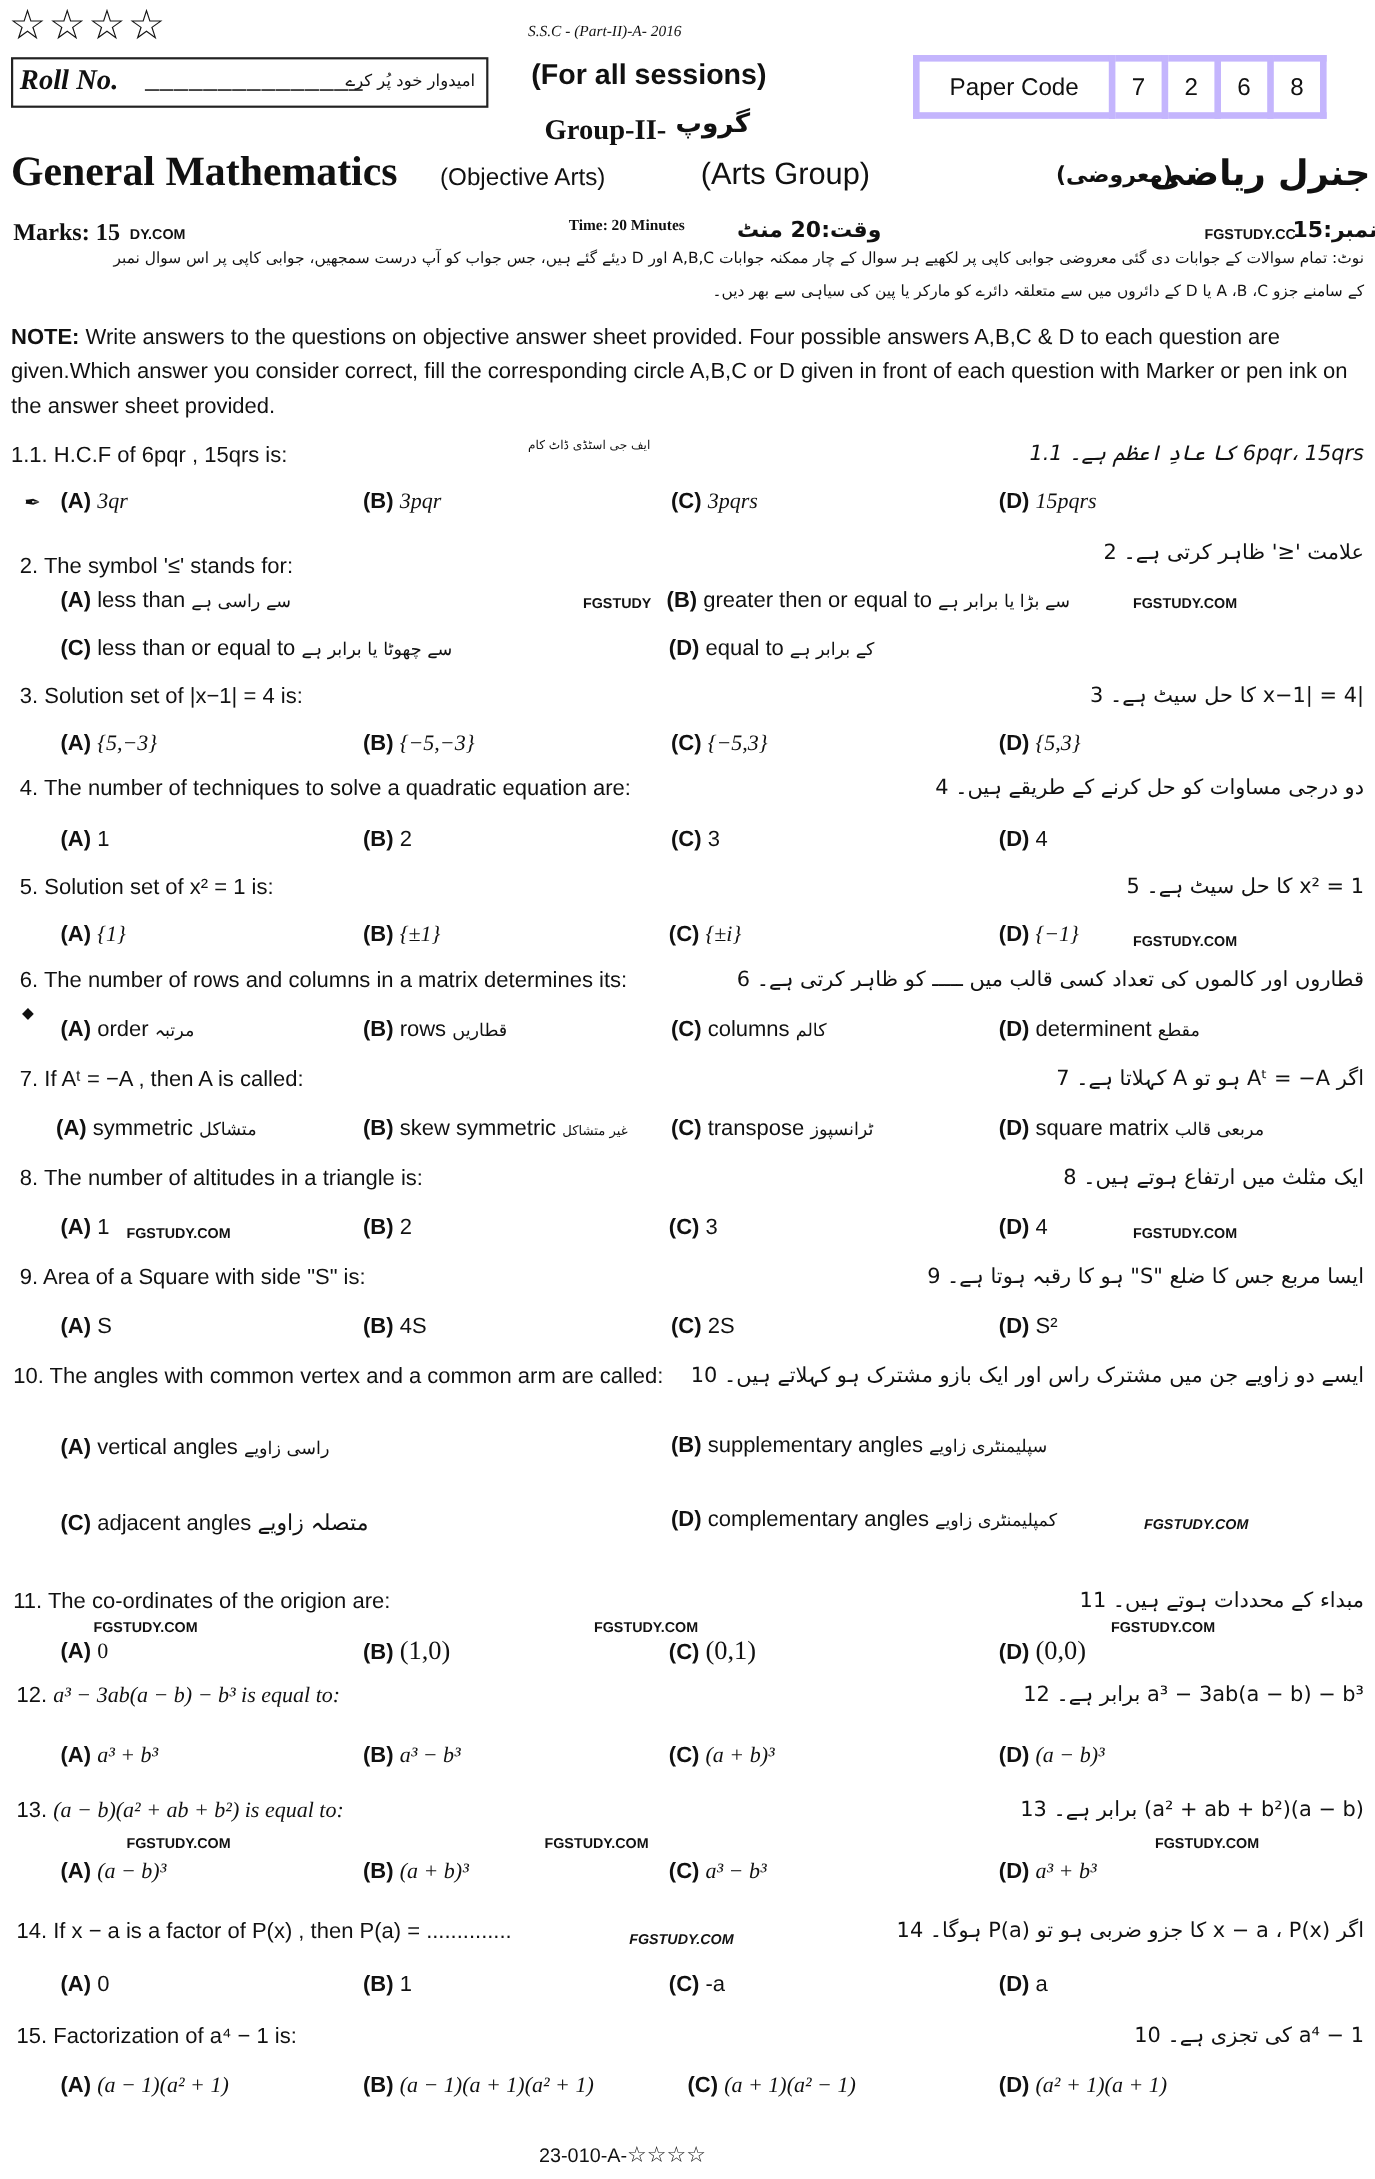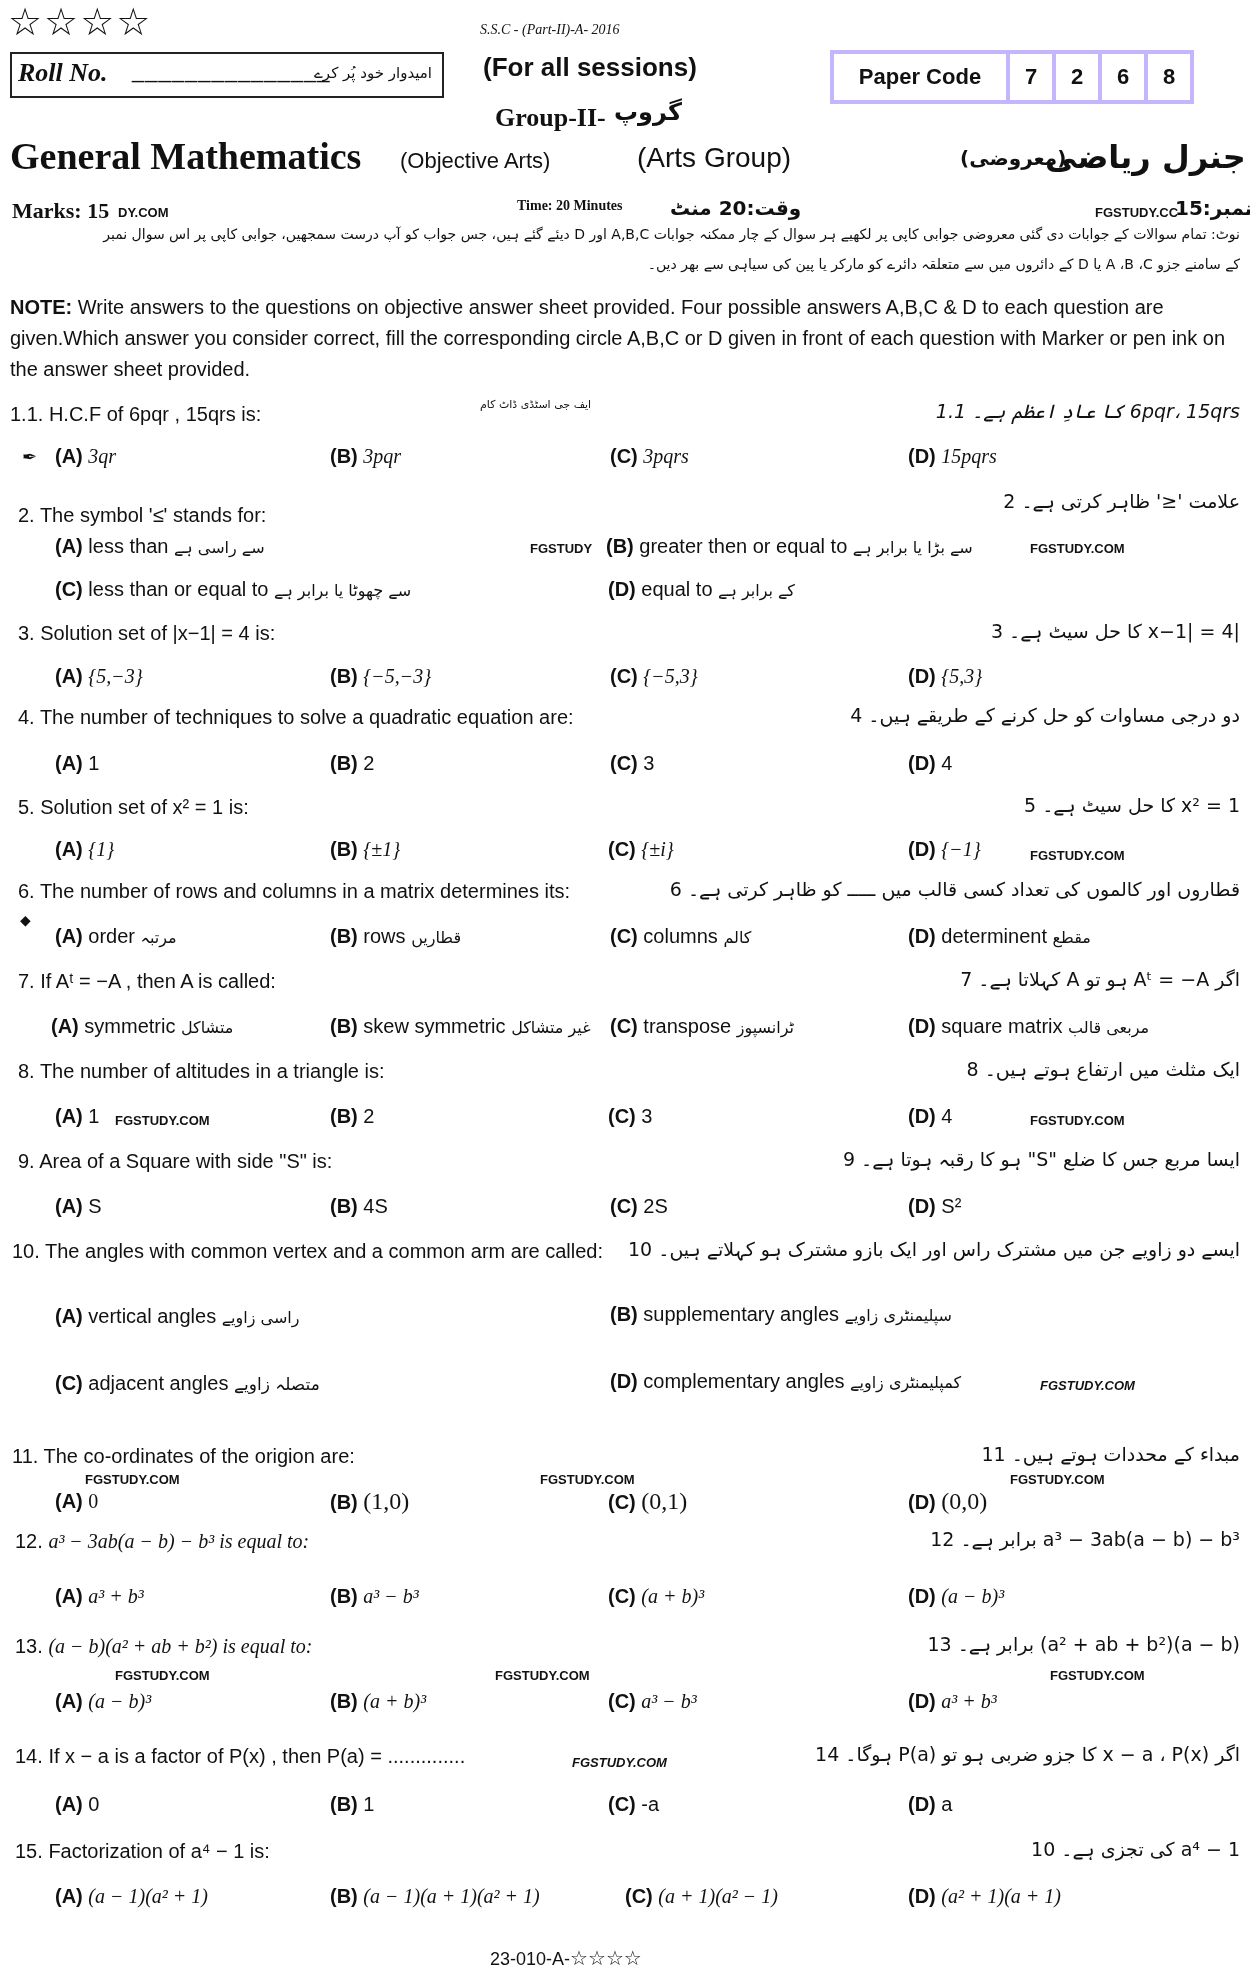--- a/index.html
+++ b/index.html
@@ -8,21 +8,21 @@
   .stars { font-size: 38px; letter-spacing: 2px; font-family: "DejaVu Sans", sans-serif; }
   .serif { font-family: "Liberation Serif", serif; }
   .math { font-family: "Liberation Serif", serif; font-style: italic; }
   .urdu { font-family: "DejaVu Sans", sans-serif; direction: rtl; font-size: 19px; }
   .wm { font-size: 13px; font-weight: bold; font-family: "Liberation Sans", sans-serif; }
   .rollbox { border: 2px solid #222; left: 10px; top: 52px; width: 430px; height: 42px; }
   .rollbox .lbl { position: absolute; left: 6px; top: 4px; font-family: "Liberation Serif", serif; font-style: italic; font-weight: bold; font-size: 26px; }
   .rollbox .line { position: absolute; left: 120px; top: 4px; font-size: 22px; letter-spacing: 1px; }
   .rollbox .ur { position: absolute; right: 10px; top: 10px; font-size: 15px; }
   table.pc { position: absolute; left: 830px; top: 50px; border-collapse: collapse; }
-  table.pc td { border: 4px solid #c4b5fd; height: 46px; text-align: center; font-size: 22px; font-weight: bold; padding: 0; }
+  table.pc td { border: 6px solid #c4b5fd; height: 46px; text-align: center; font-size: 22px; font-weight: normal; padding: 0; }
   .q { font-size: 20px; }
   .opt { font-size: 20px; }
   .opt b { font-weight: bold; }
   .note { font-size: 20px; line-height: 31px; width: 1220px; white-space: normal; }
 </style>
 </head>
 <body>
 
 <div class="abs stars" style="left:8px;top:0px;">☆☆☆☆</div>
 <div class="abs serif" style="left:480px;top:22px;font-size:14px;font-style:italic;">S.S.C - (Part-II)-A- 2016</div>
@@ -111,21 +111,21 @@
 <div class="abs urdu" style="right:10px;top:878px;">قطاروں اور کالموں کی تعداد کسی قالب میں ـــــ کو ظاہر کرتی ہے۔ 6</div>
 <div class="abs" style="left:20px;top:912px;font-size:14px;">◆</div>
 <div class="abs opt" style="left:55px;top:925px;"><b>(A)</b> <span>order</span> <span class="urdu" style="font-size:16px;">مرتبہ</span></div>
 <div class="abs opt" style="left:330px;top:925px;"><b>(B)</b> <span>rows</span> <span class="urdu" style="font-size:16px;">قطاریں</span></div>
 <div class="abs opt" style="left:610px;top:925px;"><b>(C)</b> <span>columns</span> <span class="urdu" style="font-size:16px;">کالم</span></div>
 <div class="abs opt" style="left:908px;top:925px;"><b>(D)</b> <span>determinent</span> <span class="urdu" style="font-size:16px;">مقطع</span></div>
 
 <div class="abs q" style="left:18px;top:970px;"><span>7.</span> <span>If Aᵗ = −A , then A is called:</span></div>
 <div class="abs urdu" style="right:10px;top:968px;">اگر Aᵗ = −A ہو تو A کہلاتا ہے۔ 7</div>
 <div class="abs opt" style="left:51px;top:1015px;"><b>(A)</b> <span>symmetric</span> <span class="urdu" style="font-size:16px;">متشاکل</span></div>
-<div class="abs opt" style="left:330px;top:1015px;"><b>(B)</b> <span>skew symmetric</span> <span class="urdu" style="font-size:16px;">غیر متشاکل</span></div>
+<div class="abs opt" style="left:330px;top:1015px;"><b>(B)</b> <span>skew symmetric</span> <span class="urdu" style="font-size:12px;">غیر متشاکل</span></div>
 <div class="abs opt" style="left:610px;top:1015px;"><b>(C)</b> <span>transpose</span> <span class="urdu" style="font-size:16px;">ٹرانسپوز</span></div>
 <div class="abs opt" style="left:908px;top:1015px;"><b>(D)</b> <span>square matrix</span> <span class="urdu" style="font-size:16px;">مربعی قالب</span></div>
 
 <div class="abs q" style="left:18px;top:1060px;"><span>8.</span> <span>The number of altitudes in a triangle is:</span></div>
 <div class="abs urdu" style="right:10px;top:1058px;">ایک مثلث میں ارتفاع ہوتے ہیں۔ 8</div>
 <div class="abs opt" style="left:55px;top:1105px;"><b>(A)</b> <span>1</span></div>
 <div class="abs wm" style="left:115px;top:1113px;">FGSTUDY.COM</div>
 <div class="abs opt" style="left:330px;top:1105px;"><b>(B)</b> <span>2</span></div>
 <div class="abs opt" style="left:608px;top:1105px;"><b>(C)</b> <span>3</span></div>
 <div class="abs opt" style="left:908px;top:1105px;"><b>(D)</b> <span>4</span></div>
@@ -135,21 +135,21 @@
 <div class="abs urdu" style="right:10px;top:1148px;">ایسا مربع جس کا ضلع "S" ہو کا رقبہ ہوتا ہے۔ 9</div>
 <div class="abs opt" style="left:55px;top:1195px;"><b>(A)</b> <span>S</span></div>
 <div class="abs opt" style="left:330px;top:1195px;"><b>(B)</b> <span>4S</span></div>
 <div class="abs opt" style="left:610px;top:1195px;"><b>(C)</b> <span>2S</span></div>
 <div class="abs opt" style="left:908px;top:1195px;"><b>(D)</b> <span>S²</span></div>
 
 <div class="abs q" style="left:12px;top:1240px;"><span>10.</span> <span>The angles with common vertex and a common arm are called:</span></div>
 <div class="abs urdu" style="right:10px;top:1238px;">ایسے دو زاویے جن میں مشترک راس اور ایک بازو مشترک ہو کہلاتے ہیں۔ 10</div>
 <div class="abs opt" style="left:55px;top:1305px;"><b>(A)</b> <span>vertical angles</span> <span class="urdu" style="font-size:16px;">راسی زاویے</span></div>
 <div class="abs opt" style="left:610px;top:1303px;"><b>(B)</b> <span>supplementary angles</span> <span class="urdu" style="font-size:16px;">سپلیمنٹری زاویے</span></div>
-<div class="abs opt" style="left:55px;top:1372px;"><b>(C)</b> <span>adjacent angles</span> <span class="urdu" style="font-size:17px;">متصلہ زاویے</span></div>
+<div class="abs opt" style="left:55px;top:1372px;"><b>(C)</b> <span>adjacent angles</span> <span class="urdu" style="font-size:20px;">متصلہ زاویے</span></div>
 <div class="abs opt" style="left:610px;top:1370px;"><b>(D)</b> <span>complementary angles</span> <span class="urdu" style="font-size:16px;">کمپلیمنٹری زاویے</span></div>
 <div class="abs wm" style="left:1040px;top:1378px;font-style:italic;">FGSTUDY.COM</div>
 
 <div class="abs q" style="left:12px;top:1445px;"><span>11.</span> <span>The co-ordinates of the origion are:</span></div>
 <div class="abs urdu" style="right:10px;top:1443px;">مبداء کے محددات ہوتے ہیں۔ 11</div>
 <div class="abs wm" style="left:85px;top:1472px;">FGSTUDY.COM</div>
 <div class="abs wm" style="left:540px;top:1472px;">FGSTUDY.COM</div>
 <div class="abs wm" style="left:1010px;top:1472px;">FGSTUDY.COM</div>
 <div class="abs opt" style="left:55px;top:1490px;"><b>(A)</b> <span class="serif">0</span></div>
 <div class="abs opt" style="left:330px;top:1488px;"><b>(B)</b> <span class="serif" style="font-size:24px;">(1,0)</span></div>

